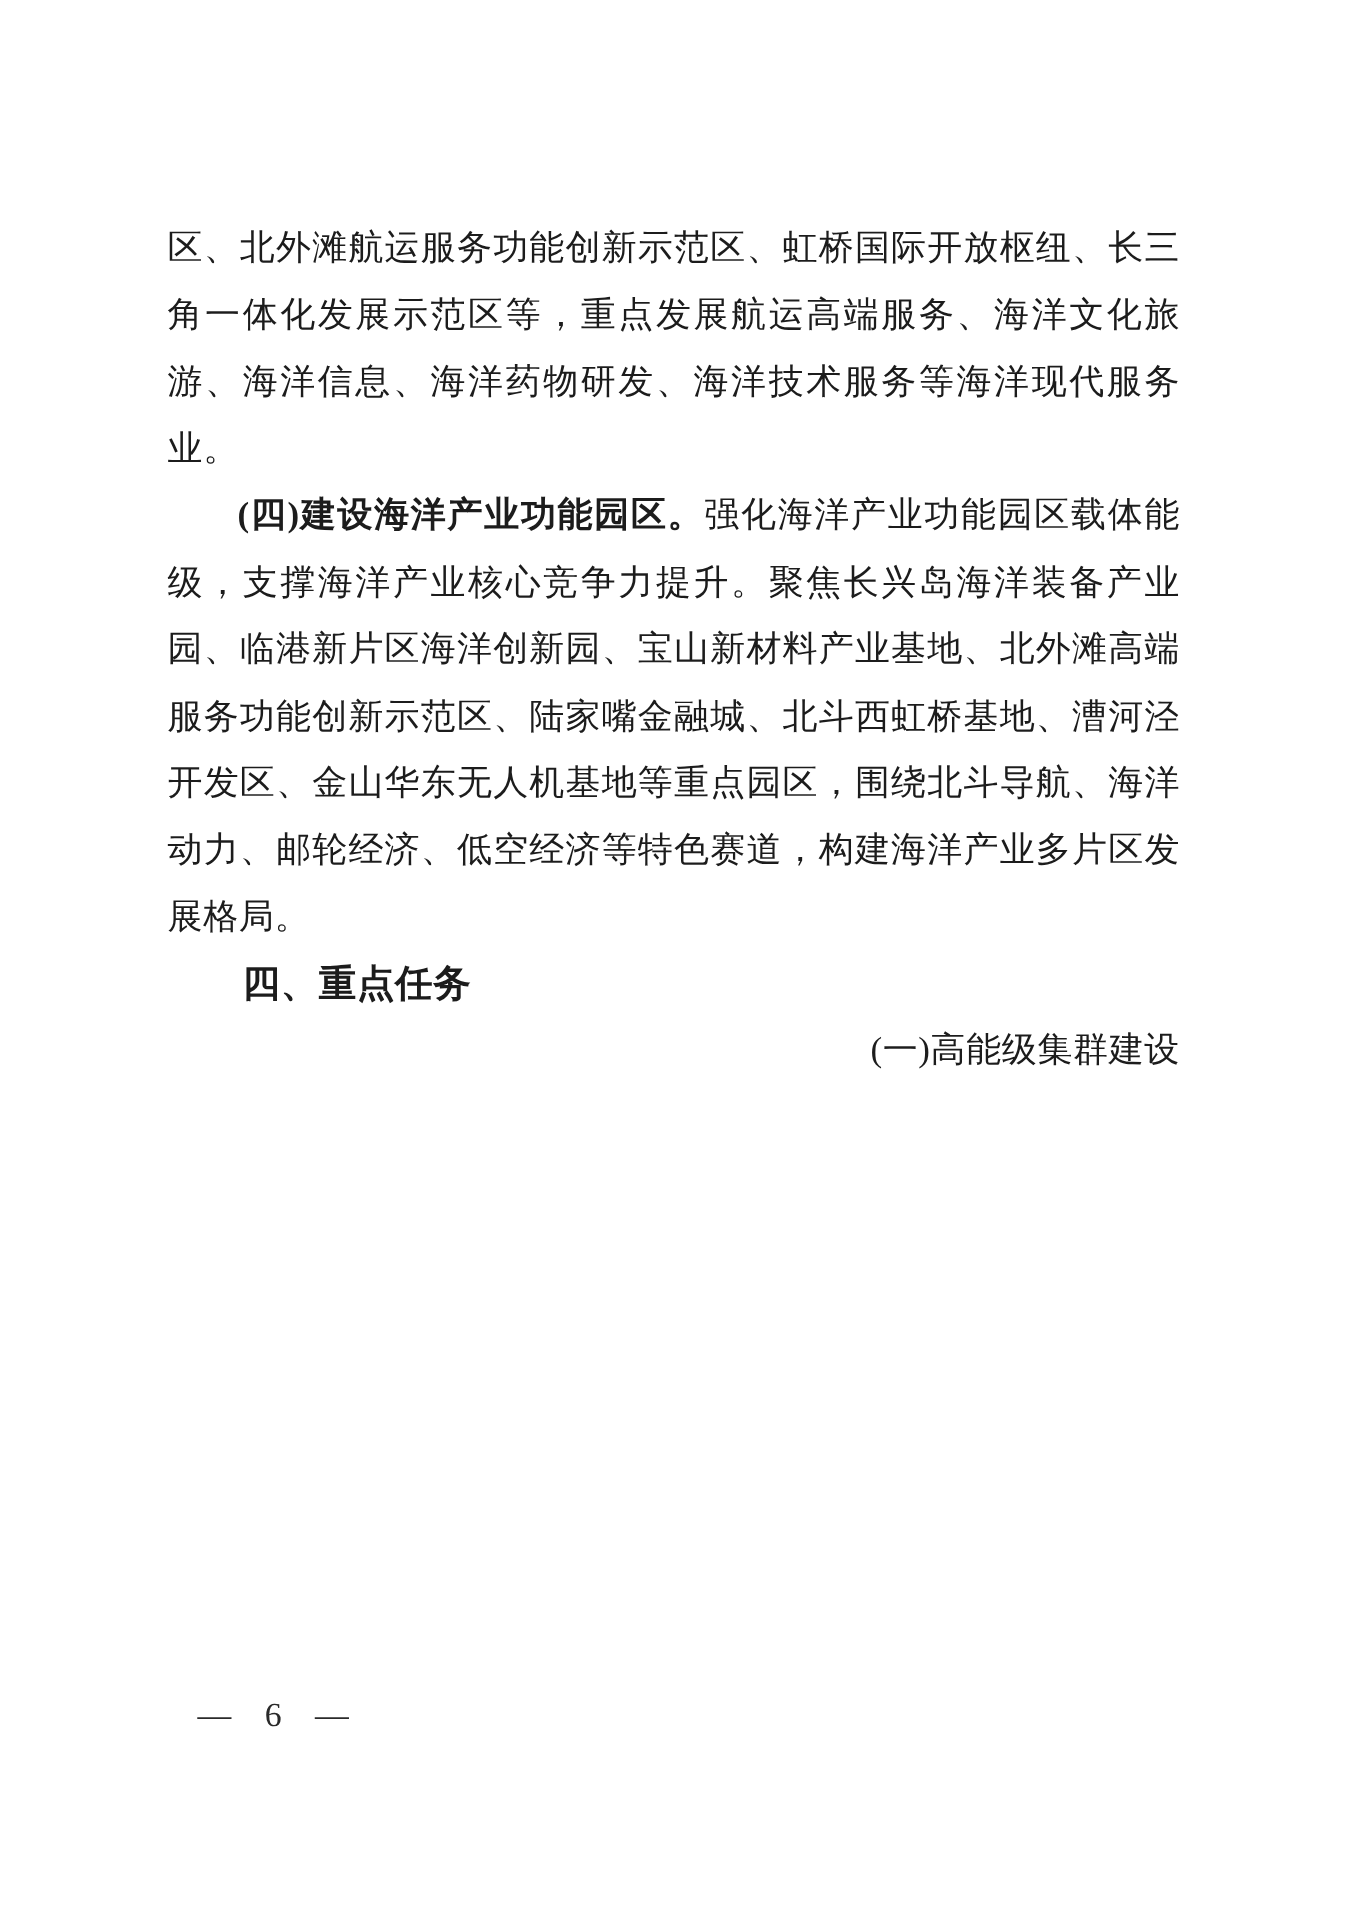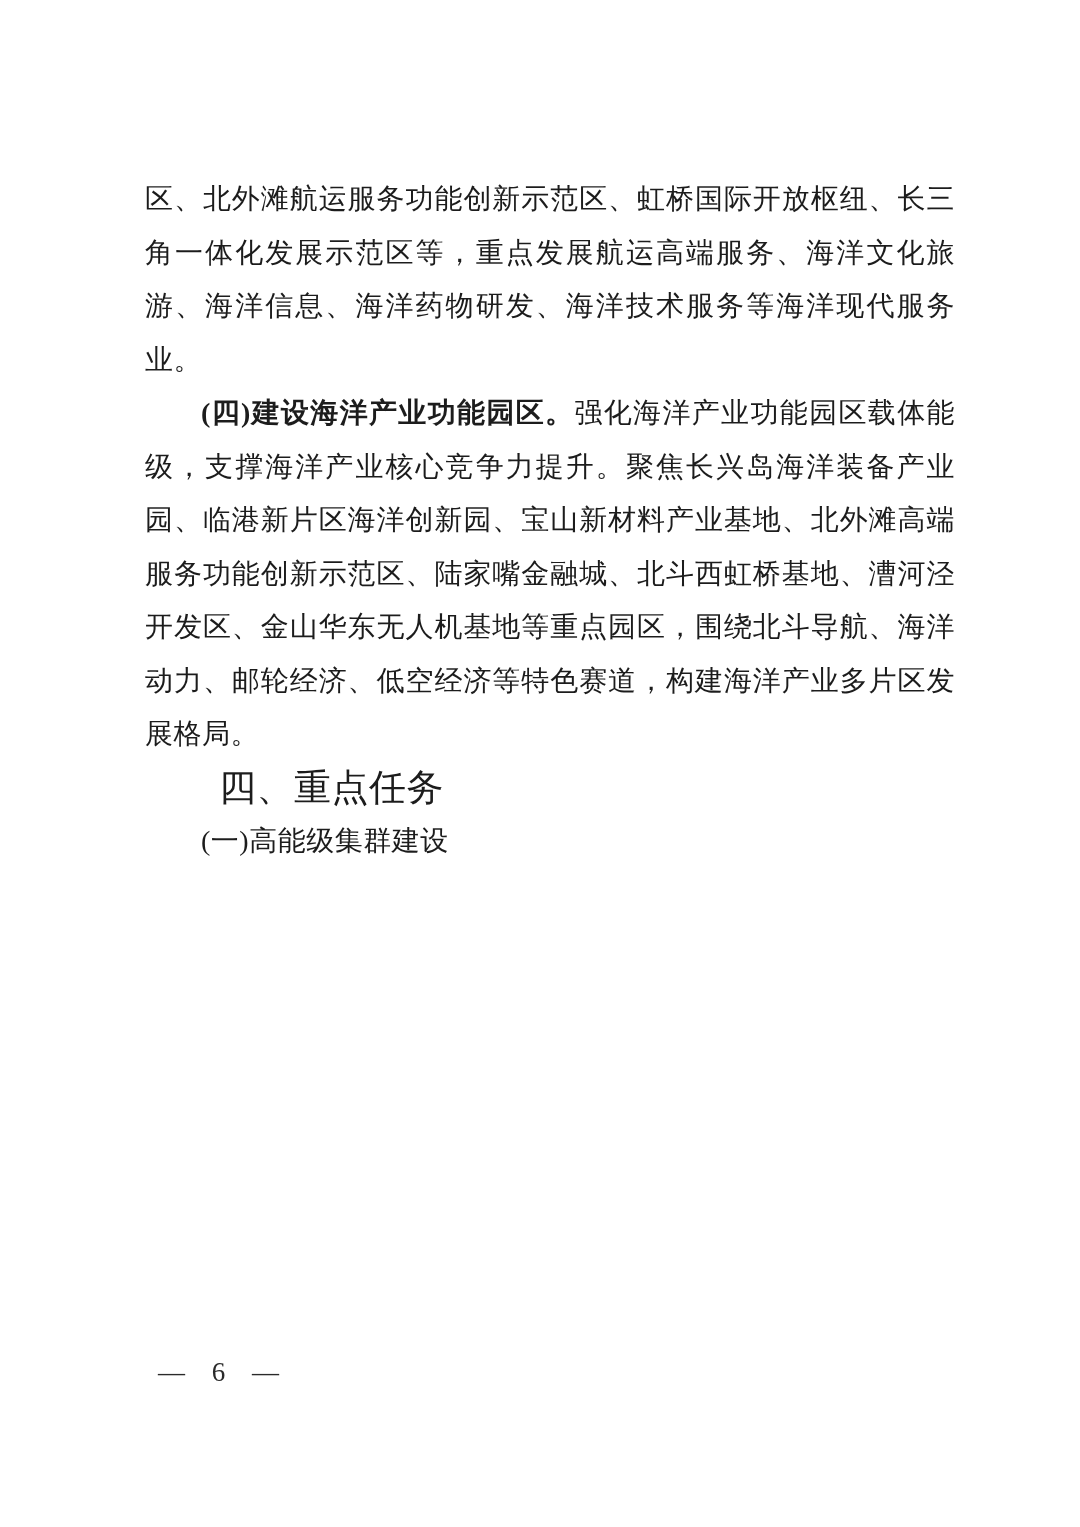--- a/index.html
+++ b/index.html
@@ -12,44 +12,44 @@
     width: 1080px;
     height: 1527px;
     margin: 0 auto;
     background: #ffffff;
     overflow: hidden;
     font-family: "Liberation Serif", "DejaVu Serif", serif;
     color: #1c1c1c;
   }
   .doc-body {
     position: absolute;
-    left: 145px;
+    left: 134px;
     top: 172px;
     width: 810px;
   }
   .block {
     margin: 0;
     font-size: 28px;
     line-height: 53.5px;
     text-align: justify;
     text-justify: inter-character;
     letter-spacing: 0.5px;
   }
   .block.body { text-indent: 2em; }
   .block.body.no-indent { text-indent: 0; }
   .block.heading1 {
     font-family: "Liberation Sans", "DejaVu Sans", sans-serif;
-    font-weight: 400;
-    font-size: 37px;
+    font-weight: 700;
+    font-size: 30px;
     text-indent: 2em;
     text-align: left;
   }
   .block.heading2 {
     text-indent: 2em;
-    text-align: left;
+    text-align: right;
   }
   .lead-bold { font-weight: 700; }
   .page-footer {
     position: absolute;
     left: 158px;
     top: 1352px;
     font-size: 27px;
     line-height: 40px;
     letter-spacing: 2px;
     word-spacing: 16px;

